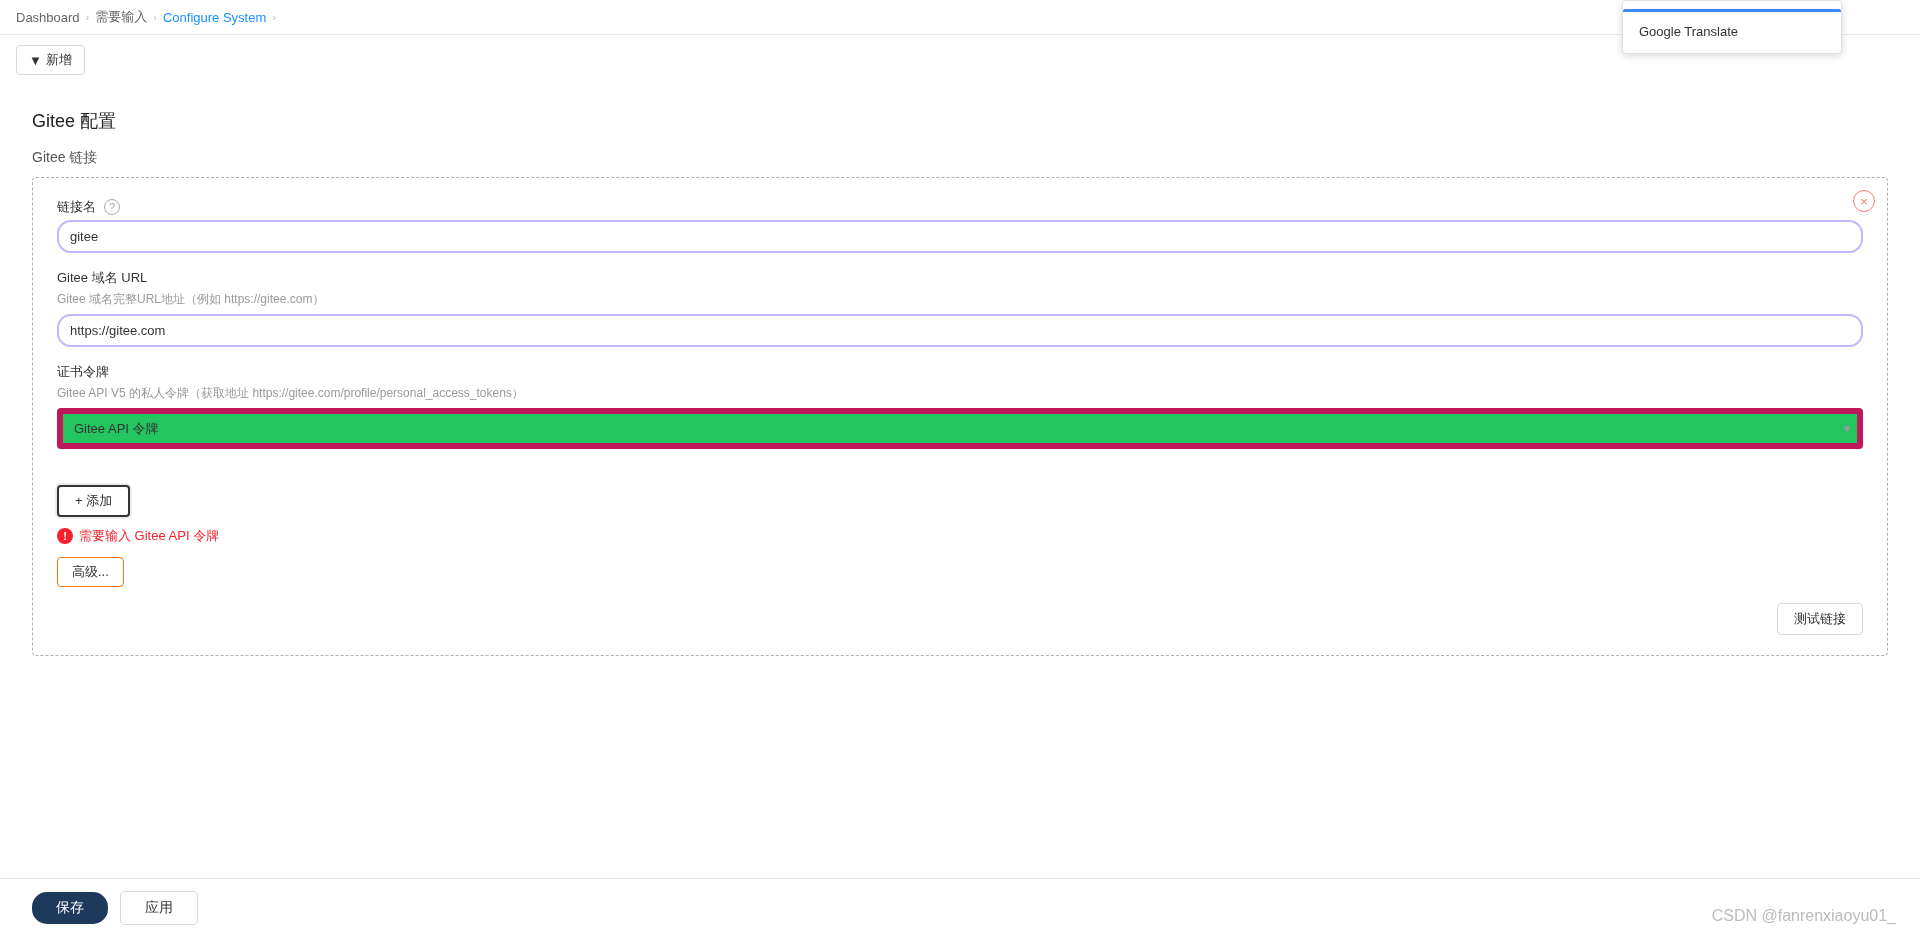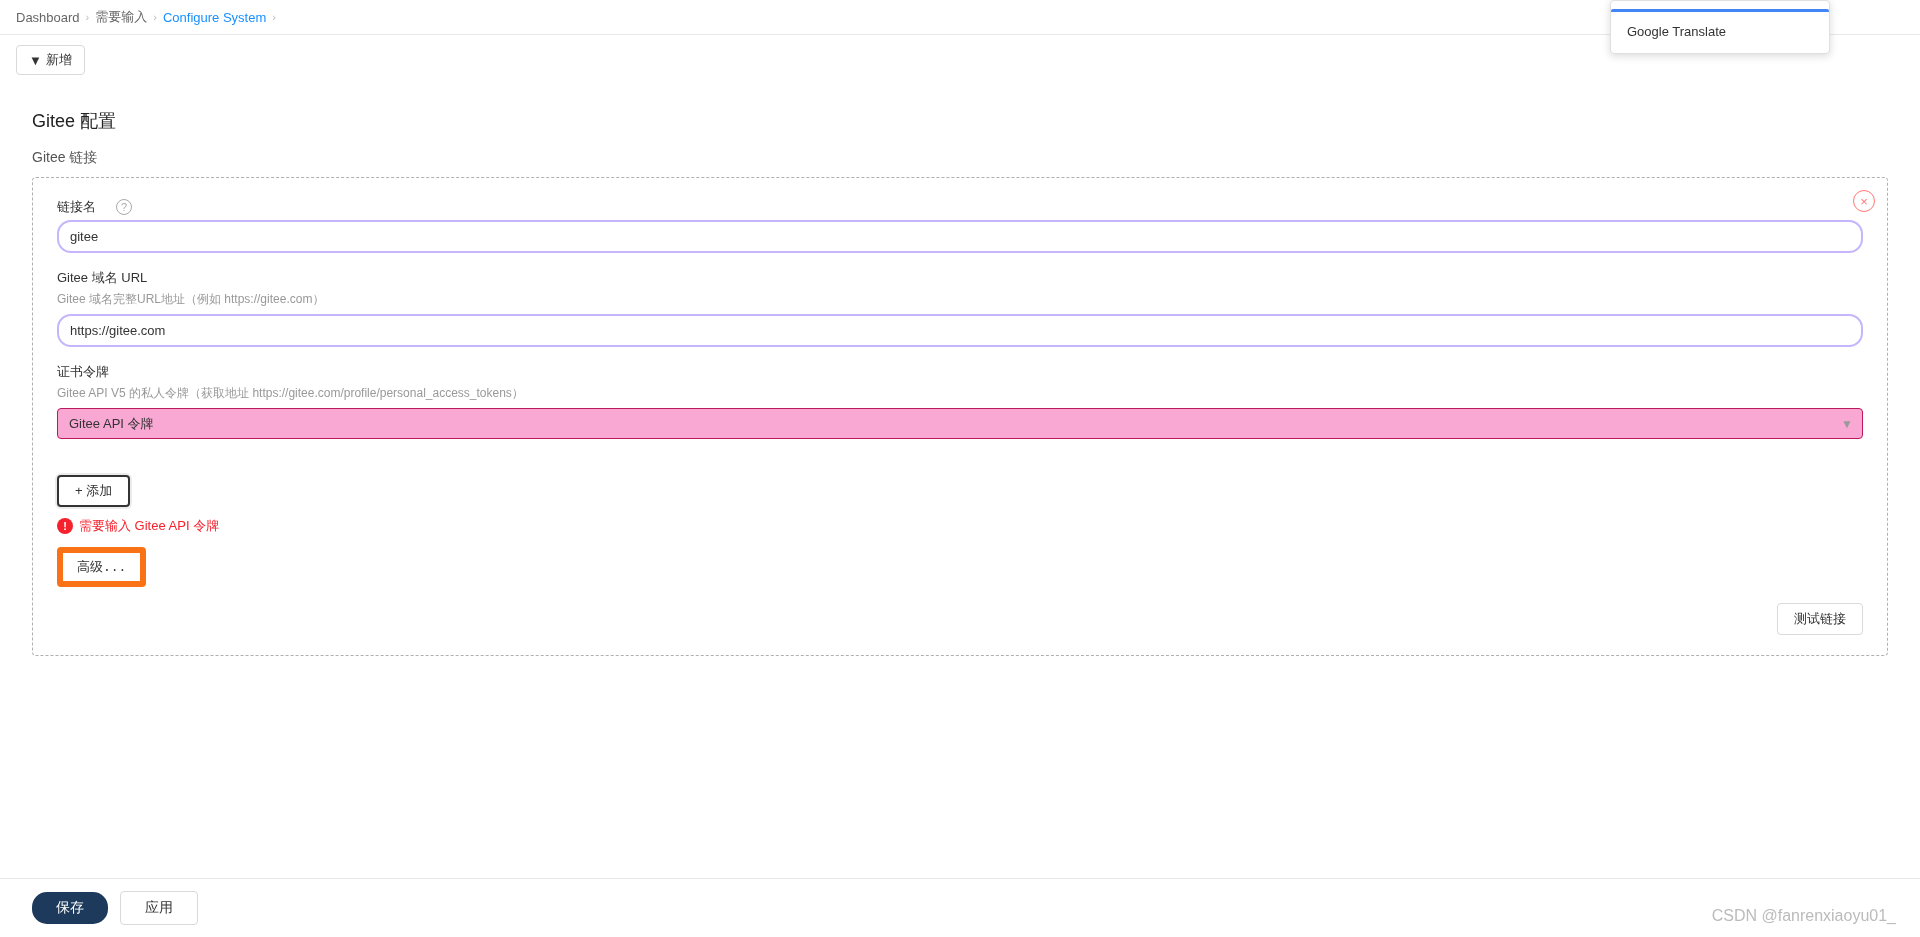--- a/index.html
+++ b/index.html
@@ -30,21 +30,21 @@
     }
     .breadcrumb-sep {
       color: #bbb;
       font-size: 11px;
     }
 
     
     .translate-popup {
       position: absolute;
       top: 0;
-      right: 90px;
+      right: 78px;
       background: #fff;
       border: 1px solid #e0e0e0;
       border-radius: 4px;
       box-shadow: 0 2px 8px rgba(0,0,0,0.15);
       width: 220px;
       padding: 8px 0;
       z-index: 100;
     }
     .translate-popup-bar {
       height: 3px;
@@ -110,21 +110,21 @@
     .form-group {
       margin-bottom: 16px;
     }
 
     .form-label {
       font-size: 13px;
       color: #333;
       margin-bottom: 4px;
       display: flex;
       align-items: center;
-      gap: 20px;
+      gap: 8px;
     }
 
     .help-icon {
       display: inline-flex;
       align-items: center;
       justify-content: center;
       width: 16px;
       height: 16px;
       border-radius: 50%;
       border: 1px solid #aaa;
@@ -149,25 +149,25 @@
       outline: none;
     }
 
     .form-select-wrapper {
       position: relative;
       width: 100%;
     }
     .form-select {
       width: 100%;
       padding: 7px 32px 7px 11px;
-      border: 1px solid #be185d;
-      border-radius: 4px;
-      font-size: 13px;
-      color: #333;
-      background: #f9a8d4;
+      border: 6px solid #be185d;
+      border-radius: 4px;
+      font-size: 13px;
+      color: #333;
+      background: #22c55e;
       appearance: none;
       outline: none;
       cursor: pointer;
     }
     .select-arrow {
       position: absolute;
       right: 10px;
       top: 50%;
       transform: translateY(-50%);
       pointer-events: none;
@@ -233,27 +233,26 @@
       font-weight: bold;
       flex-shrink: 0;
     }
 
     
     .advanced-btn {
       display: inline-flex;
       align-items: center;
       padding: 5px 14px;
       background: #fff;
-      border: 6px solid #f97316;
+      border: 1px solid #f97316;
       border-radius: 4px;
       cursor: pointer;
       font-size: 13px;
       color: #333;
       margin-top: 12px;
-      font-family: Liberation Mono, monospace;
     }
 
     
     .test-btn {
       display: inline-flex;
       align-items: center;
       padding: 6px 16px;
       background: #fff;
       border: 1px solid #d9d9d9;
       border-radius: 4px;

